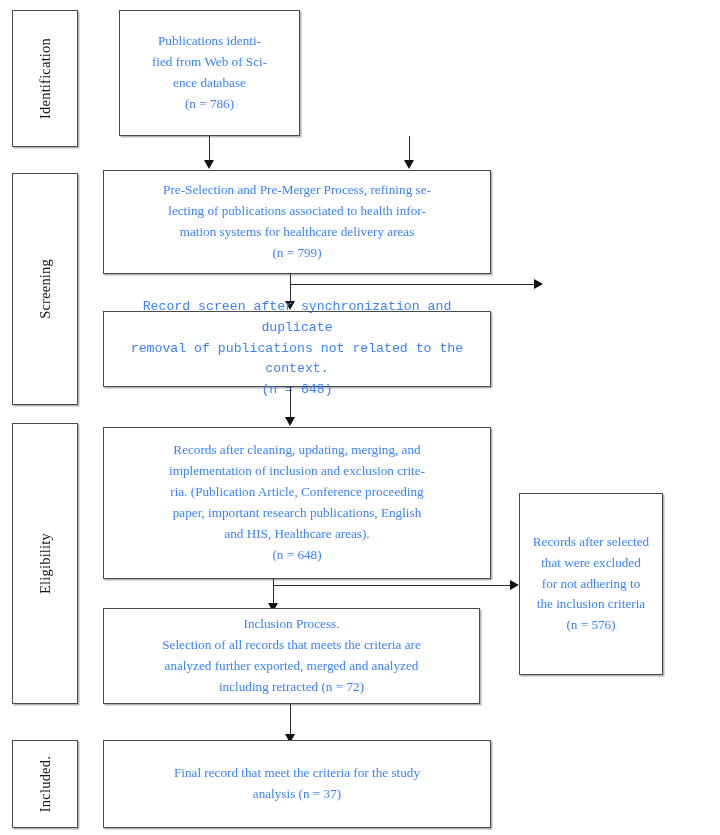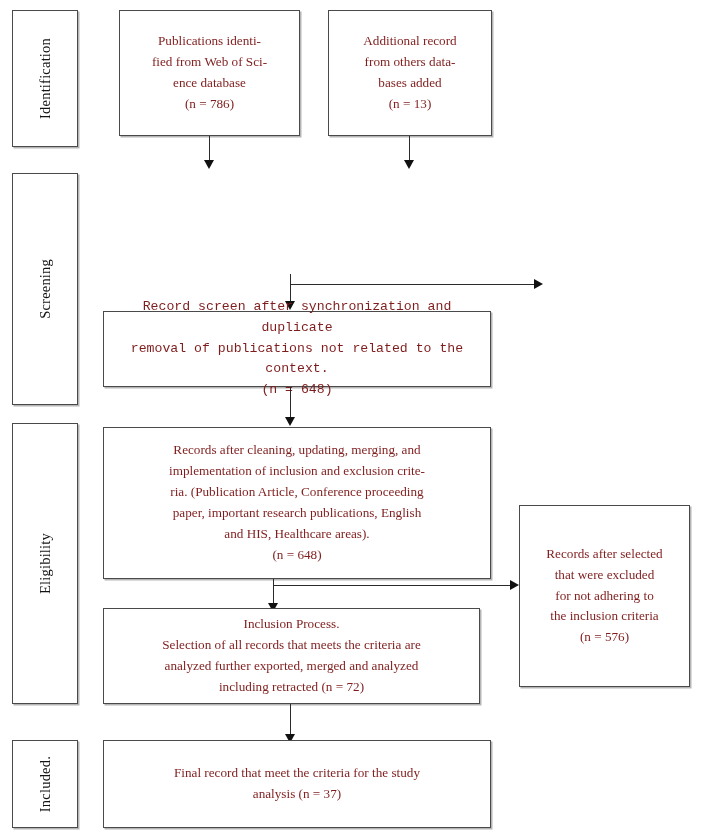--- a/index.html
+++ b/index.html
@@ -35,21 +35,21 @@
 
   .box .txt {
     display: block;
     width: 100%;
     text-align: center;
     font-size: 13.2px;
     line-height: 1.58;
     padding: 0 10px;
     box-sizing: border-box;
     white-space: pre-line;
-    color: #7f1d1d;
+    color: #3b82f6;
   }
 
   
   .stage {
     position: absolute;
     box-sizing: border-box;
     border: 1.3px solid #4a4a4a;
     background: #ffffff;
     box-shadow: 1.5px 1.5px 0 0 rgba(120,120,120,0.55);
     display: flex;
@@ -114,33 +114,33 @@
     <span class="vtxt">Included.</span>
   </div>
 
   <div class="box" style="left:119px; top:10px; width:181px; height:126px;">
     <span class="txt">Publications identi-
 fied from Web of Sci-
 ence database
 (n = 786)</span>
   </div>
 
-  <div class="box" style="left:328px; top:10px; width:164px; height:126px;">
-    <span class="txt">Additional record
-from others data-
-bases added
-(n = 13)</span>
-  </div>
 
   <div class="vline" style="left:209px; top:136px; height:26px;"></div>
   <div class="arrow-down" style="left:204px; top:160px;"></div>
 
   <div class="vline" style="left:409px; top:136px; height:26px;"></div>
   <div class="arrow-down" style="left:404px; top:160px;"></div>
 
+  <div class="box" style="left:103px; top:170px; width:388px; height:104px;">
+    <span class="txt">Pre-Selection and Pre-Merger Process, refining se-
+lecting of publications associated to health infor-
+mation systems for healthcare delivery areas
+(n = 799)</span>
+  </div>
 
 
   <div class="vline" style="left:290px; top:274px; height:32px;"></div>
   <div class="arrow-down" style="left:285px; top:301px;"></div>
 
   <div class="hline" style="left:290px; top:284px; width:245px;"></div>
   <div class="arrow-right" style="left:534px; top:279px;"></div>
 
   <div class="box" style="left:103px; top:311px; width:388px; height:76px;font-family:Liberation Mono, monospace;">
     <span class="txt">Record screen after synchronization and duplicate
@@ -153,21 +153,21 @@
 
   <div class="box" style="left:103px; top:427px; width:388px; height:152px;">
     <span class="txt">Records after cleaning, updating, merging, and
 implementation of inclusion and exclusion crite-
 ria.   (Publication Article, Conference proceeding
 paper, important research publications, English
 and HIS, Healthcare areas).
 (n = 648)</span>
   </div>
 
-  <div class="box" style="left:519px; top:505px; width:171px; height:182px;">
+  <div class="box" style="left:519px; top:493px; width:144px; height:182px;">
     <span class="txt">Records after selected
 that were excluded
 for not adhering to
 the inclusion criteria
 (n = 576)</span>
   </div>
 
   <div class="vline" style="left:273px; top:579px; height:29px;"></div>
   <div class="arrow-down" style="left:268px; top:603px;"></div>
 

